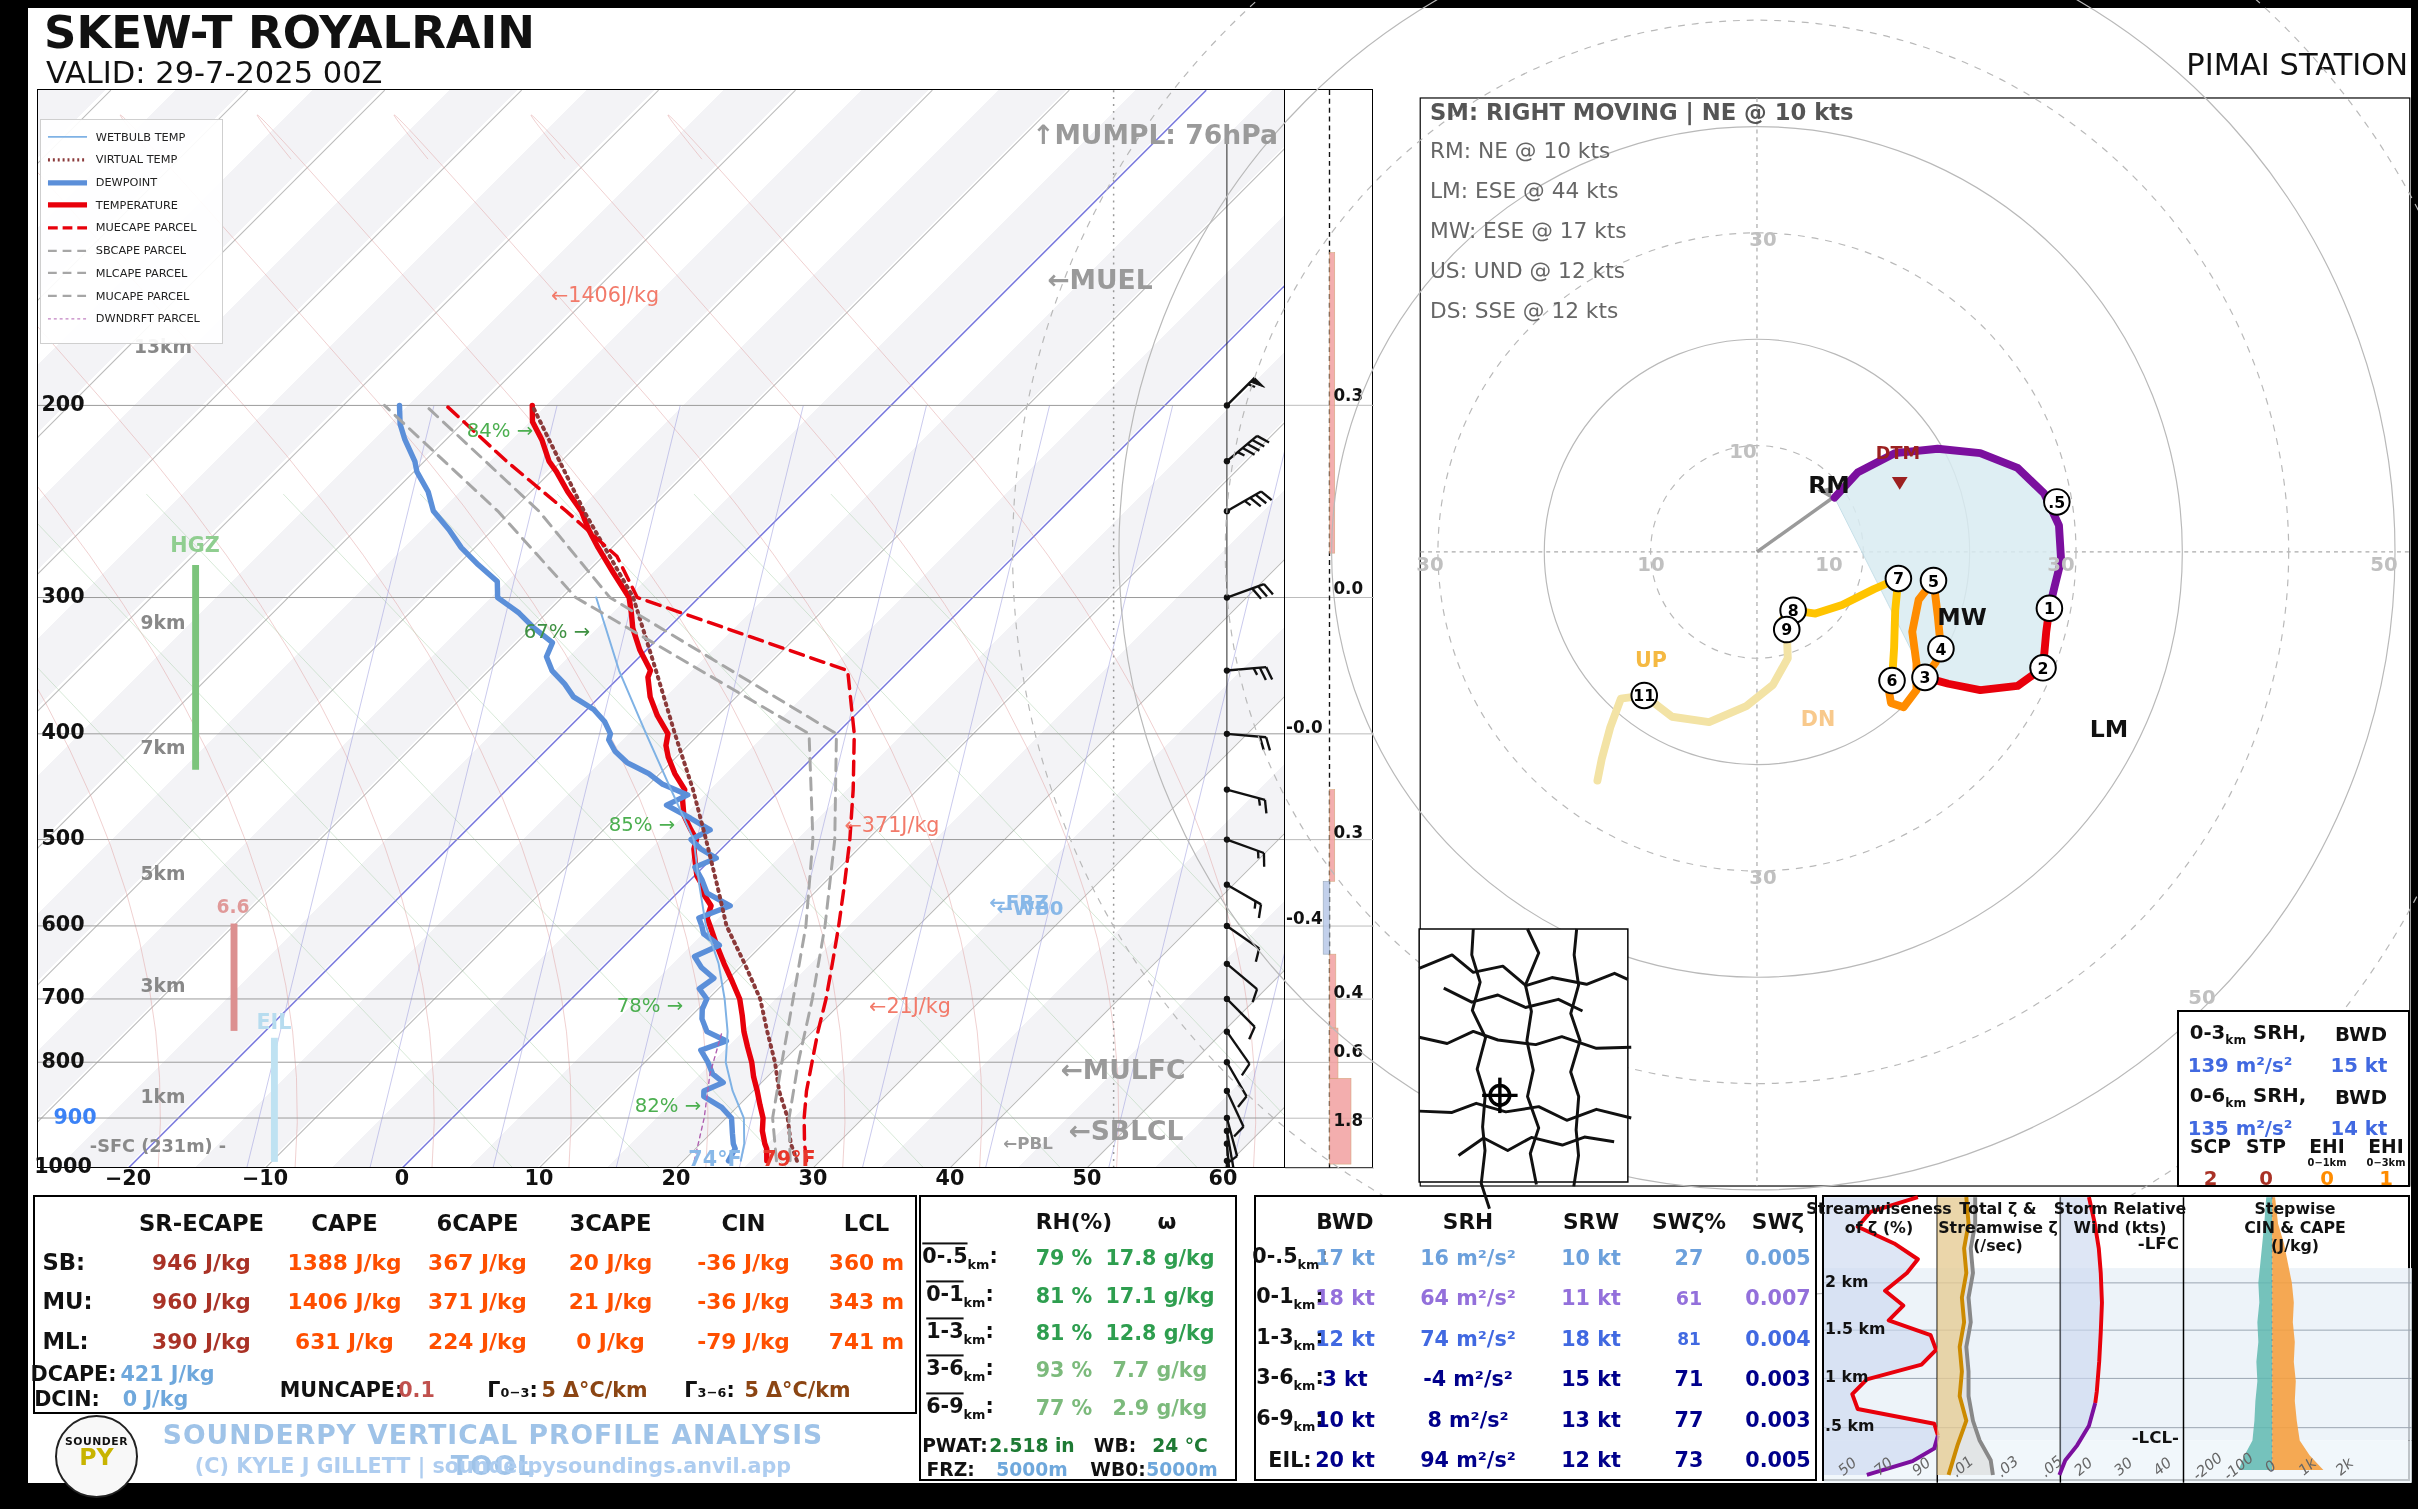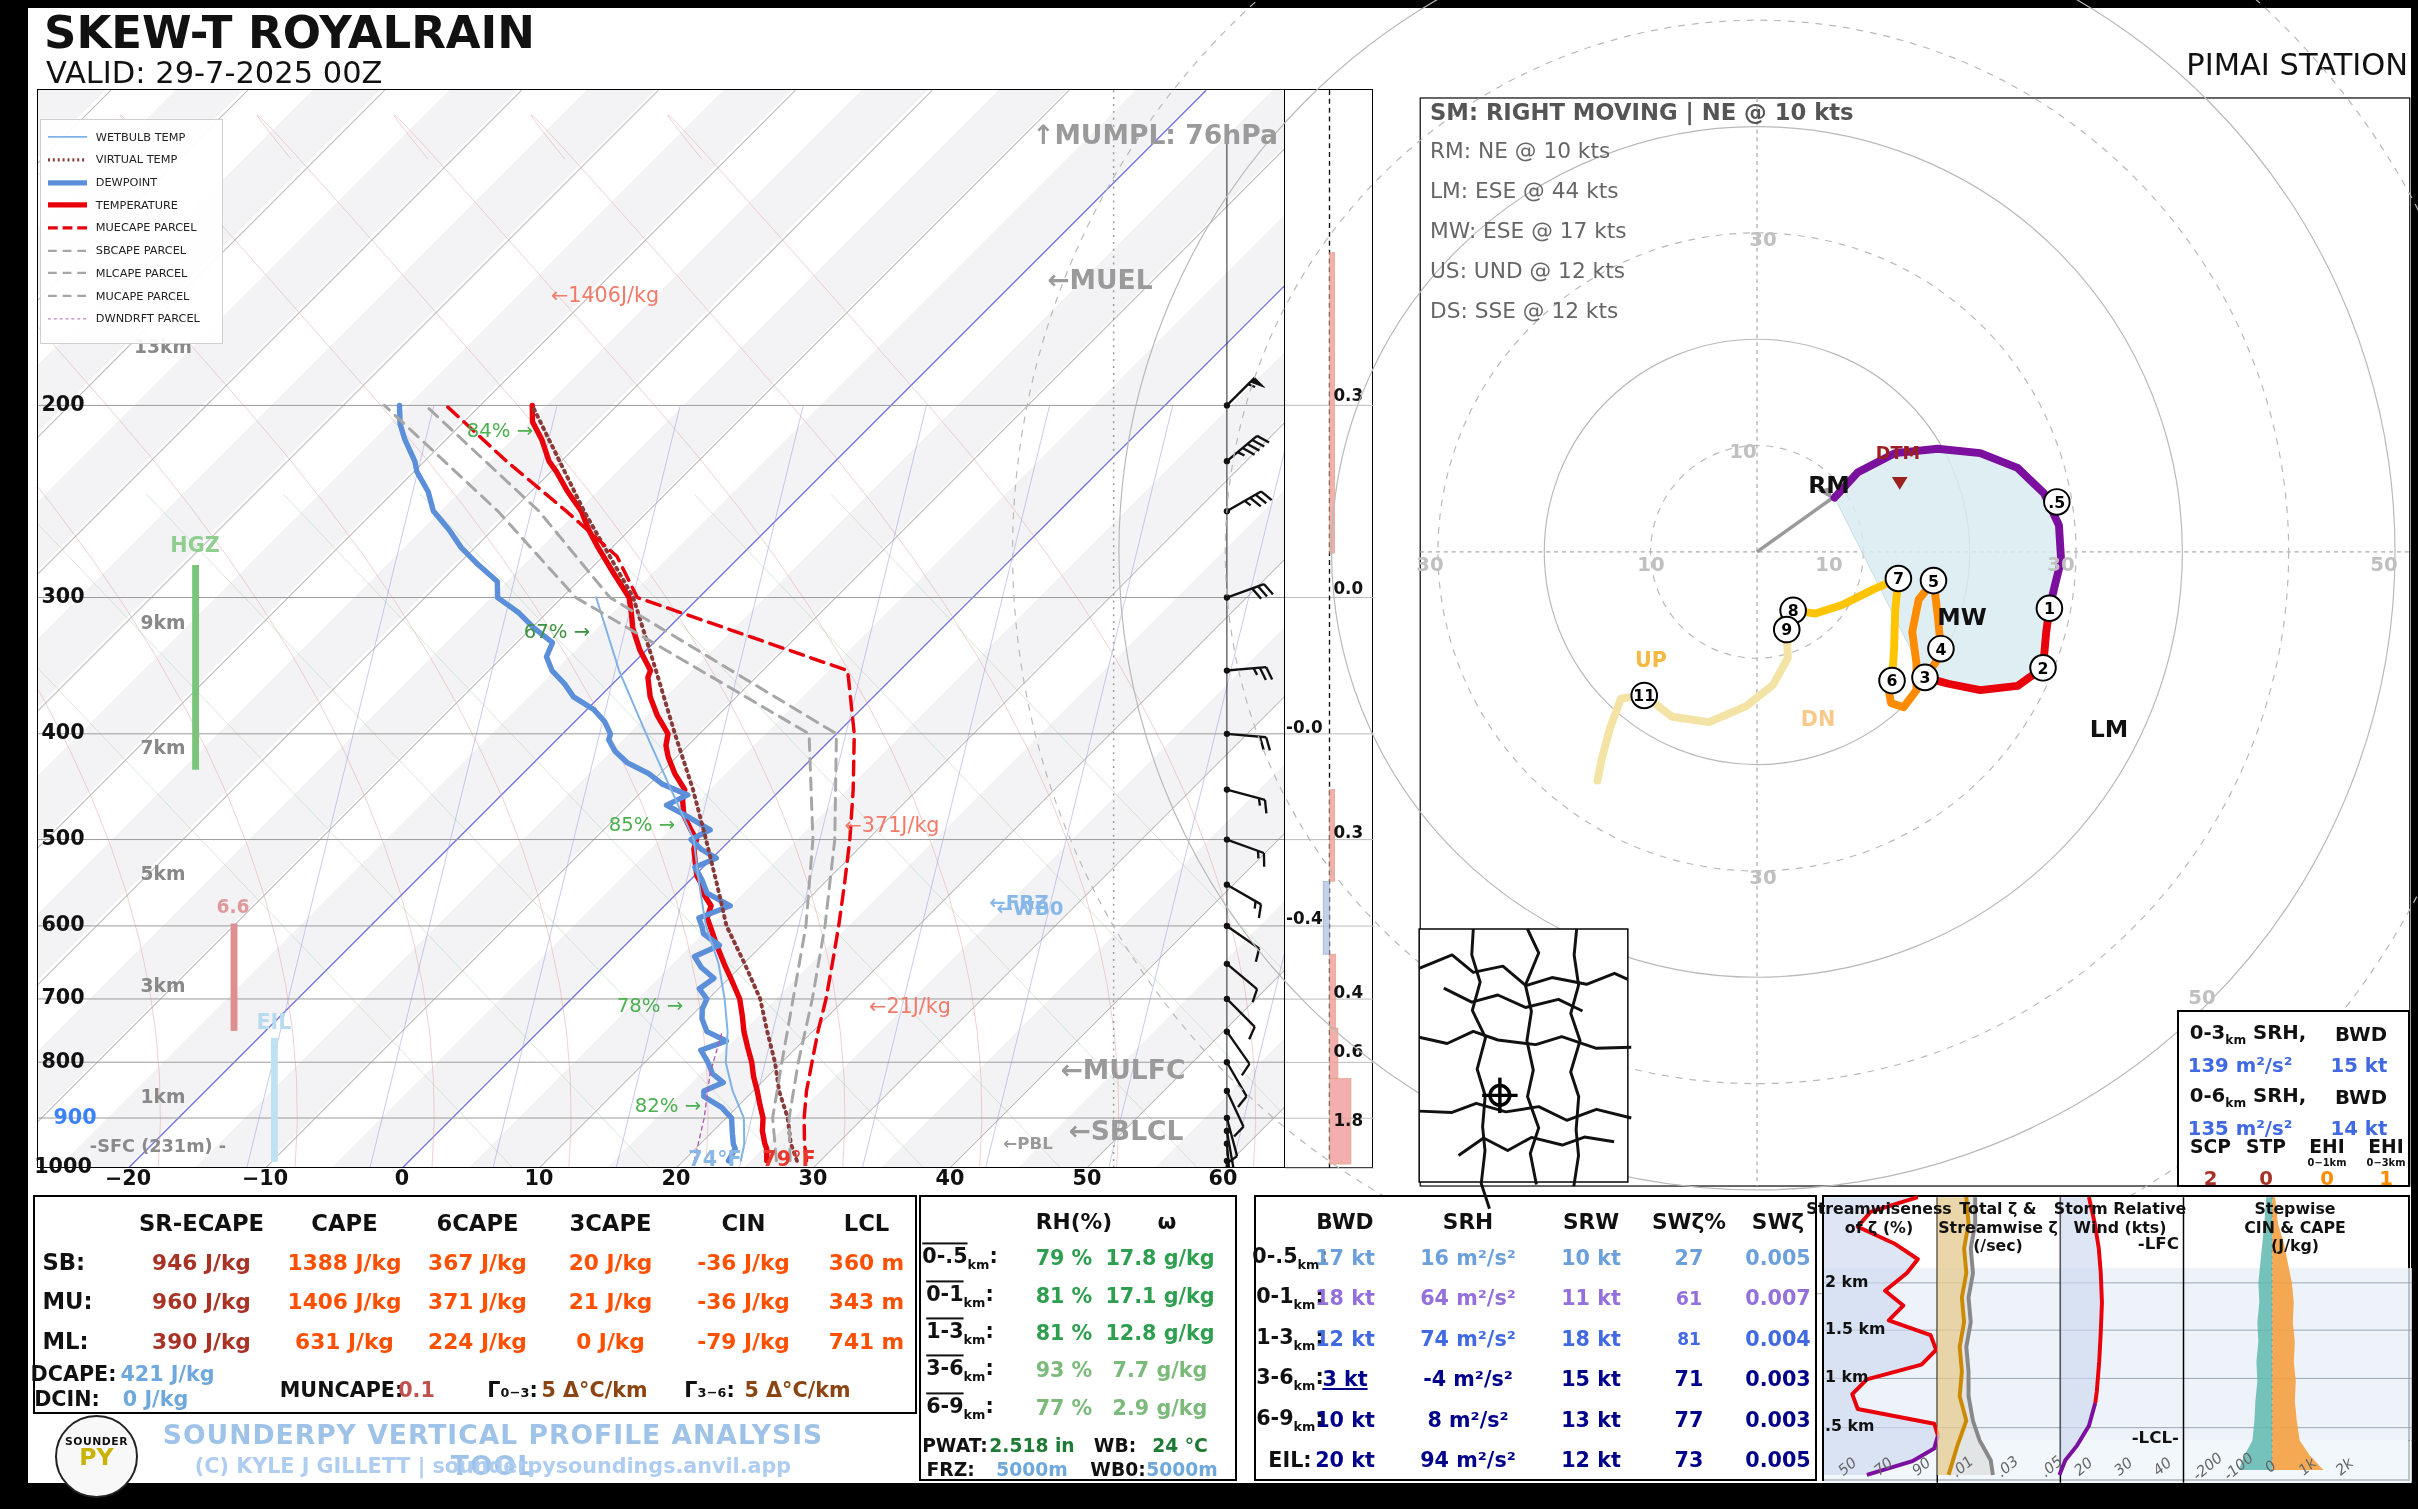--- a/index.html
+++ b/index.html
@@ -579,21 +579,21 @@
       <div class="cell" style="left: 335px; top: 101px; font-size: 20.7px; color: rgb(147, 112, 219);">11 kt</div>
       <div class="cell" style="left: 433px; top: 101px; font-size: 19px; color: rgb(147, 112, 219);">61</div>
       <div class="cell" style="left: 522px; top: 101px; font-size: 20.7px; color: rgb(147, 112, 219);">0.007</div>
       <div class="cell" style="left: 34px; top: 142px; font-size: 20.7px; color: rgb(17, 17, 17);">1-3<sub>km</sub>:</div>
       <div class="cell" style="left: 89px; top: 142px; font-size: 20.7px; color: rgb(65, 105, 225);">12 kt</div>
       <div class="cell" style="left: 212px; top: 142px; font-size: 20.7px; color: rgb(65, 105, 225);">74 m²/s²</div>
       <div class="cell" style="left: 335px; top: 142px; font-size: 20.7px; color: rgb(65, 105, 225);">18 kt</div>
       <div class="cell" style="left: 433px; top: 142px; font-size: 17px; color: rgb(65, 105, 225);">81</div>
       <div class="cell" style="left: 522px; top: 142px; font-size: 20.7px; color: rgb(65, 105, 225);">0.004</div>
       <div class="cell" style="left: 34px; top: 182px; font-size: 20.7px; color: rgb(17, 17, 17);">3-6<sub>km</sub>:</div>
-      <div class="cell" style="left: 89px; top: 182px; font-size: 20.7px; color: rgb(0, 0, 139); text-decoration: underline;">3 kt</div>
+      <div class="cell" style="left: 89px; top: 182px; font-size: 20.7px; color: rgb(0, 0, 139);">3 kt</div>
       <div class="cell" style="left: 212px; top: 182px; font-size: 20.7px; color: rgb(0, 0, 139);">-4 m²/s²</div>
       <div class="cell" style="left: 335px; top: 182px; font-size: 20.7px; color: rgb(0, 0, 139);">15 kt</div>
       <div class="cell" style="left: 433px; top: 182px; font-size: 20.7px; color: rgb(0, 0, 139);">71</div>
       <div class="cell" style="left: 522px; top: 182px; font-size: 20.7px; color: rgb(0, 0, 139);">0.003</div>
       <div class="cell" style="left: 34px; top: 223px; font-size: 20.7px; color: rgb(17, 17, 17);">6-9<sub>km</sub>:</div>
       <div class="cell" style="left: 89px; top: 223px; font-size: 20.7px; color: rgb(0, 0, 139);">10 kt</div>
       <div class="cell" style="left: 212px; top: 223px; font-size: 20.7px; color: rgb(0, 0, 139);">8 m²/s²</div>
       <div class="cell" style="left: 335px; top: 223px; font-size: 20.7px; color: rgb(0, 0, 139);">13 kt</div>
       <div class="cell" style="left: 433px; top: 223px; font-size: 20.7px; color: rgb(0, 0, 139);">77</div>
       <div class="cell" style="left: 522px; top: 223px; font-size: 20.7px; color: rgb(0, 0, 139);">0.003</div>

